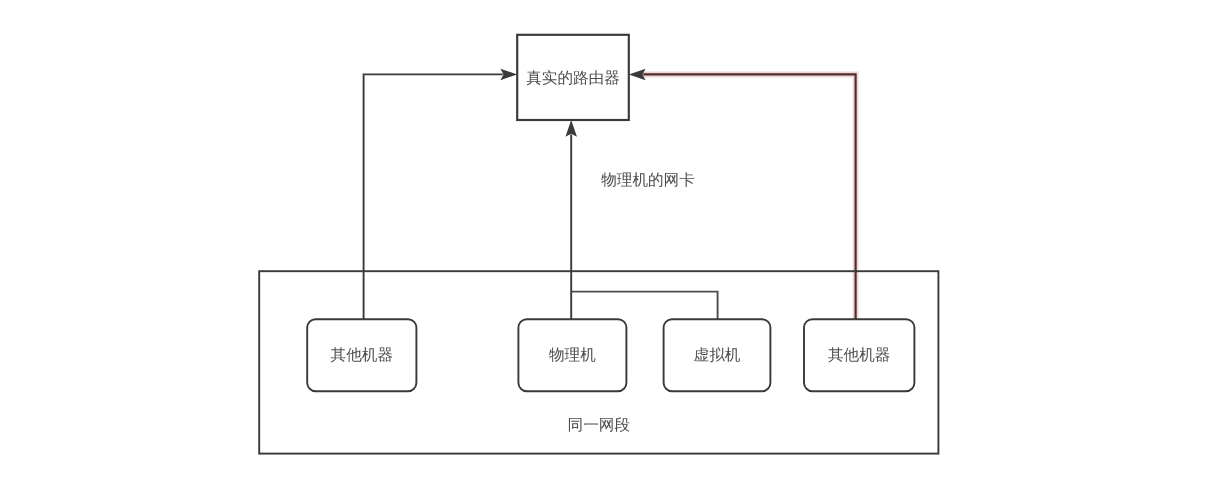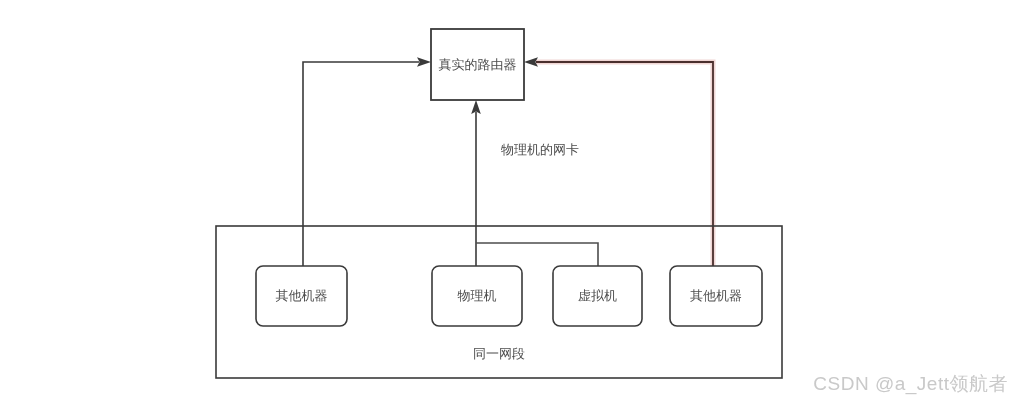--- a/index.html
+++ b/index.html
@@ -115,15 +115,14 @@
 
     <g>
       <rect x="670" y="266" width="92" height="60" rx="7" ry="7" fill="#ffffff" stroke="#3a3a3a" stroke-width="1.6"></rect>
       <text class="node-text" x="716" y="296.5">其他机器</text>
     </g>
 
     <text class="free-label" x="540" y="151">物理机的网卡</text>
 
   </svg>
 
-  <div class="watermark">CSDN @a_Jett领航者</div>
 
 </div>
 
 </body></html>

